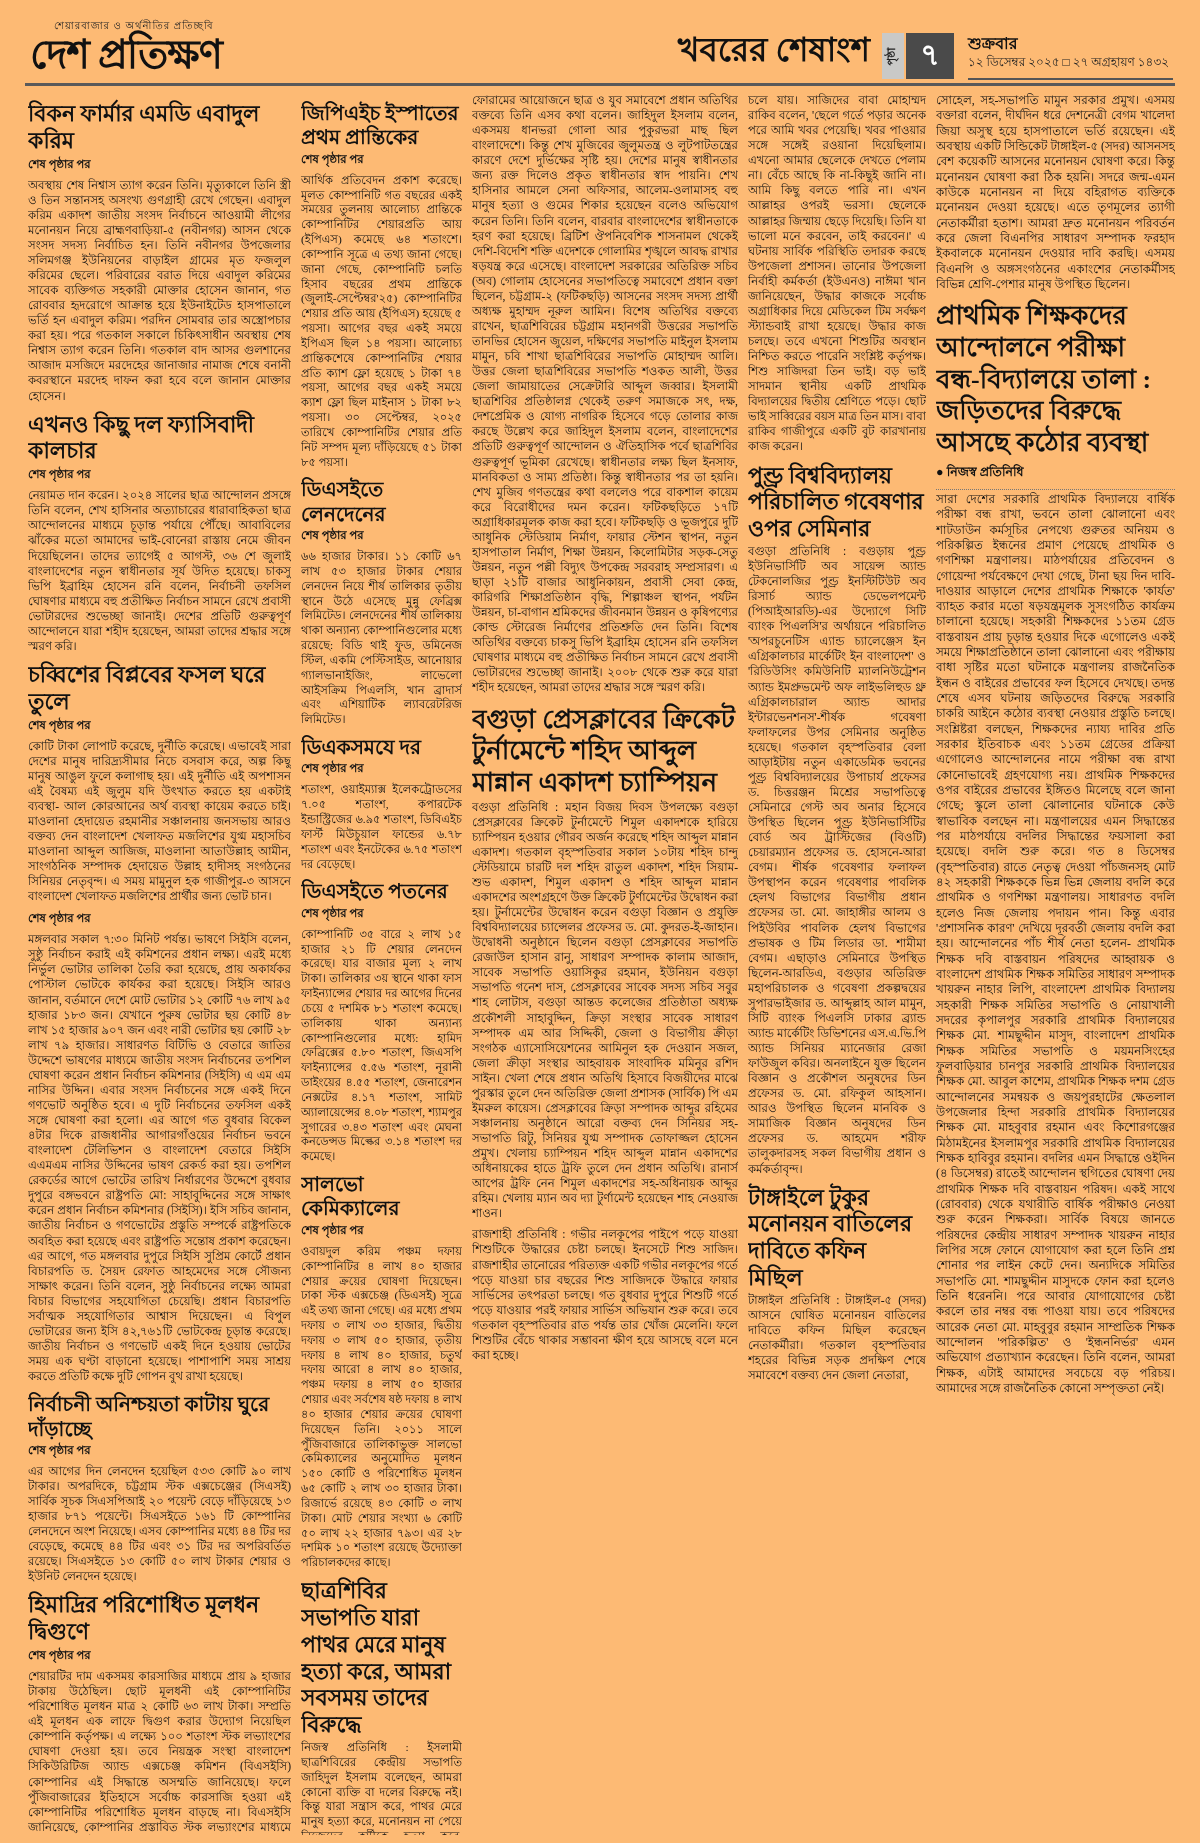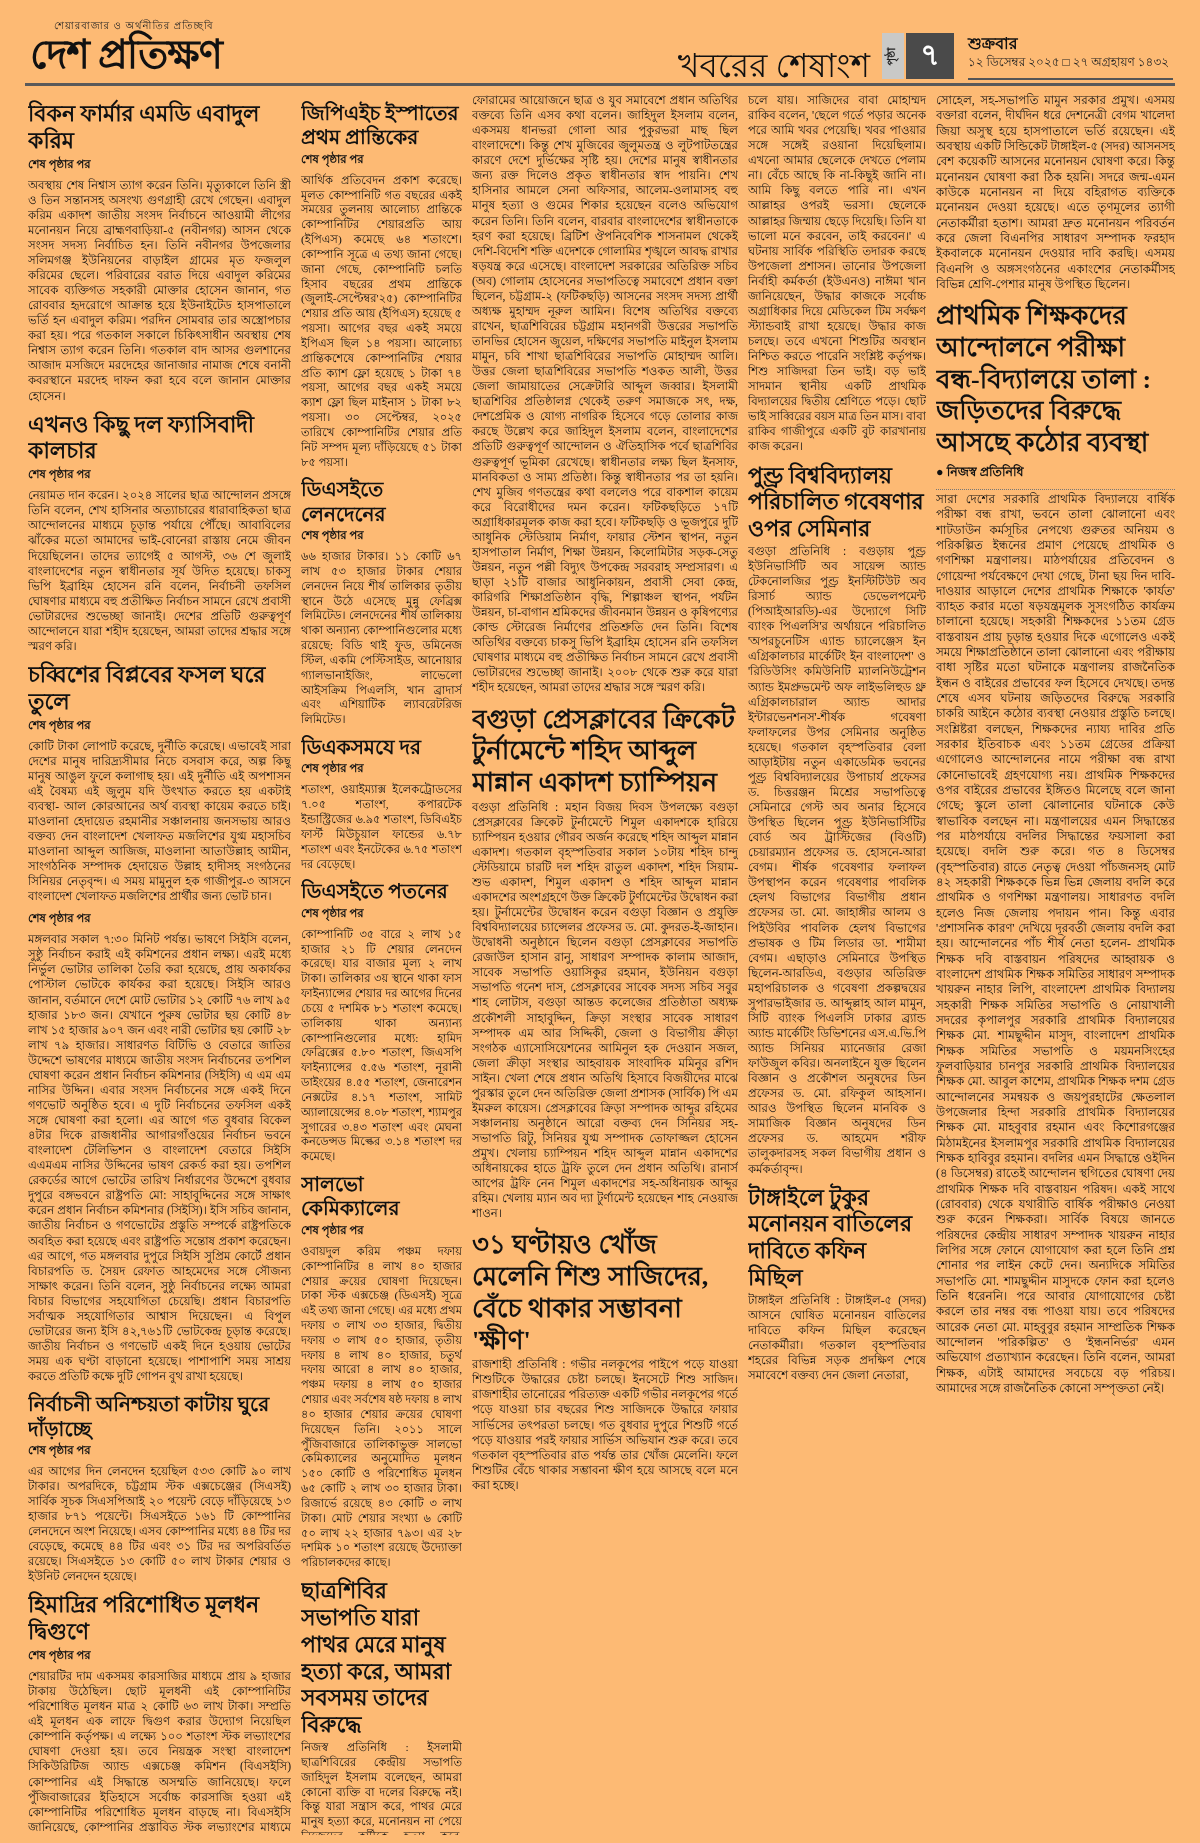--- a/index.html
+++ b/index.html
@@ -5,22 +5,22 @@
   html,body{margin:0;padding:0;background:#e8e8e4;}
   .page{position:relative;width:1200px;height:1843px;margin:0 auto;background:#fdba74;color:#111;
         font-family:"Liberation Serif","DejaVu Serif",serif;overflow:hidden;}
   
   .masthead{position:absolute;left:0;top:0;width:1200px;height:86px;}
   .mast-rule{position:absolute;left:25px;top:83px;width:1150px;height:3px;background:#5a5a5a;}
   .logo-wrap{position:absolute;left:30px;top:18px;}
   .logo-tagline{font-size:10px;letter-spacing:1px;color:#222;margin-left:24px;}
   .logo-text{font-size:40px;font-weight:bold;line-height:1.0;letter-spacing:-1px;
              font-family:"Liberation Serif","DejaVu Serif",serif;}
-  .section-title{position:absolute;left:640px;top:40px;width:230px;text-align:right;
-                 font-size:33px;font-weight:normal;}
+  .section-title{position:absolute;left:640px;top:24px;width:230px;text-align:right;
+                 font-size:33px;font-weight:bold;}
   .page-word-box{position:absolute;left:882px;top:33px;width:22px;height:46px;background:#c9c9c7;
                  display:flex;align-items:center;justify-content:center;}
   .page-word{transform:rotate(-90deg);font-size:11px;font-weight:bold;white-space:nowrap;color:#222;}
   .page-num-box{position:absolute;left:906px;top:33px;width:48px;height:46px;background:#4a4a4a;
                 display:flex;align-items:center;justify-content:center;}
   .page-num{color:#fff;font-size:30px;font-weight:bold;}
   .date-block{position:absolute;left:968px;top:34px;width:220px;}
   .weekday{font-size:16px;font-weight:bold;line-height:1.2;}
   .dateline{font-size:12px;color:#222;border-bottom:2px solid #555;padding-bottom:5px;width:205px;}
   
@@ -132,21 +132,20 @@
 
   <div class="col col3">
     <div>
       <p class="body-text">ফোরামের আয়োজনে ছাত্র ও যুব সমাবেশে প্রধান অতিথির বক্তব্যে তিনি এসব কথা বলেন। জাহিদুল ইসলাম বলেন, একসময় ধানভরা গোলা আর পুকুরভরা মাছ ছিল বাংলাদেশে। কিন্তু শেখ মুজিবের জুলুমতন্ত্র ও লুটপাটতন্ত্রের কারণে দেশে দুর্ভিক্ষের সৃষ্টি হয়। দেশের মানুষ স্বাধীনতার জন্য রক্ত দিলেও প্রকৃত স্বাধীনতার স্বাদ পায়নি। শেখ হাসিনার আমলে সেনা অফিসার, আলেম-ওলামাসহ বহু মানুষ হত্যা ও গুমের শিকার হয়েছেন বলেও অভিযোগ করেন তিনি। তিনি বলেন, বারবার বাংলাদেশের স্বাধীনতাকে হরণ করা হয়েছে। ব্রিটিশ ঔপনিবেশিক শাসনামল থেকেই দেশি-বিদেশি শক্তি এদেশকে গোলামির শৃঙ্খলে আবদ্ধ রাখার ষড়যন্ত্র করে এসেছে। বাংলাদেশ সরকারের অতিরিক্ত সচিব (অব) গোলাম হোসেনের সভাপতিত্বে সমাবেশে প্রধান বক্তা ছিলেন, চট্টগ্রাম-২ (ফটিকছড়ি) আসনের সংসদ সদস্য প্রার্থী অধ্যক্ষ মুহাম্মদ নূরুল আমিন। বিশেষ অতিথির বক্তব্যে রাখেন, ছাত্রশিবিরের চট্টগ্রাম মহানগরী উত্তরের সভাপতি তানভির হোসেন জুয়েল, দক্ষিণের সভাপতি মাইনুল ইসলাম মামুন, চবি শাখা ছাত্রশিবিরের সভাপতি মোহাম্মদ আলি। উত্তর জেলা ছাত্রশিবিরের সভাপতি শওকত আলী, উত্তর জেলা জামায়াতের সেক্রেটারি আব্দুল জব্বার। ইসলামী ছাত্রশিবির প্রতিষ্ঠালগ্ন থেকেই তরুণ সমাজকে সৎ, দক্ষ, দেশপ্রেমিক ও যোগ্য নাগরিক হিসেবে গড়ে তোলার কাজ করছে উল্লেখ করে জাহিদুল ইসলাম বলেন, বাংলাদেশের প্রতিটি গুরুত্বপূর্ণ আন্দোলন ও ঐতিহাসিক পর্বে ছাত্রশিবির গুরুত্বপূর্ণ ভূমিকা রেখেছে। স্বাধীনতার লক্ষ্য ছিল ইনসাফ, মানবিকতা ও সাম্য প্রতিষ্ঠা। কিন্তু স্বাধীনতার পর তা হয়নি। শেখ মুজিব গণতন্ত্রের কথা বললেও পরে বাকশাল কায়েম করে বিরোধীদের দমন করেন। ফটিকছড়িতে ১৭টি অগ্রাধিকারমূলক কাজ করা হবে। ফটিকছড়ি ও ভূজপুরে দুটি আধুনিক স্টেডিয়াম নির্মাণ, ফায়ার স্টেশন স্থাপন, নতুন হাসপাতাল নির্মাণ, শিক্ষা উন্নয়ন, কিলোমিটার সড়ক-সেতু উন্নয়ন, নতুন পল্লী বিদ্যুৎ উপকেন্দ্র সরবরাহ সম্প্রসারণ। এ ছাড়া ২১টি বাজার আধুনিকায়ন, প্রবাসী সেবা কেন্দ্র, কারিগরি শিক্ষাপ্রতিষ্ঠান বৃদ্ধি, শিল্পাঞ্চল স্থাপন, পর্যটন উন্নয়ন, চা-বাগান শ্রমিকদের জীবনমান উন্নয়ন ও কৃষিপণ্যের কোল্ড স্টোরেজ নির্মাণের প্রতিশ্রুতি দেন তিনি। বিশেষ অতিথির বক্তব্যে চাকসু ভিপি ইব্রাহিম হোসেন রনি তফসিল ঘোষণার মাধ্যমে বহু প্রতীক্ষিত নির্বাচন সামনে রেখে প্রবাসী ভোটারদের শুভেচ্ছা জানাই। ২০০৮ থেকে শুরু করে যারা শহীদ হয়েছেন, আমরা তাদের শ্রদ্ধার সঙ্গে স্মরণ করি।</p>
     </div>
     <div>
       <div class="headline h-lg">বগুড়া প্রেসক্লাবের ক্রিকেট টুর্নামেন্টে শহিদ আব্দুল মান্নান একাদশ চ্যাম্পিয়ন</div>
       <p class="body-text">বগুড়া প্রতিনিধি : মহান বিজয় দিবস উপলক্ষ্যে বগুড়া প্রেসক্লাবের ক্রিকেট টুর্নামেন্টে শিমুল একাদশকে হারিয়ে চ্যাম্পিয়ন হওয়ার গৌরব অর্জন করেছে শহিদ আব্দুল মান্নান একাদশ। গতকাল বৃহস্পতিবার সকাল ১০টায় শহিদ চান্দু স্টেডিয়ামে চারটি দল শহিদ রাতুল একাদশ, শহিদ সিয়াম-শুভ একাদশ, শিমুল একাদশ ও শহিদ আব্দুল মান্নান একাদশের অংশগ্রহণে উক্ত ক্রিকেট টুর্ণামেন্টের উদ্বোধন করা হয়। টুর্নামেন্টের উদ্বোধন করেন বগুড়া বিজ্ঞান ও প্রযুক্তি বিশ্ববিদ্যালয়ের চ্যান্সেলর প্রফেসর ড. মো. কুদরত-ই-জাহান। উদ্বোধনী অনুষ্ঠানে ছিলেন বগুড়া প্রেসক্লাবের সভাপতি রেজাউল হাসান রানু, সাধারণ সম্পাদক কালাম আজাদ, সাবেক সভাপতি ওয়াসিকুর রহমান, ইউনিয়ন বগুড়া সভাপতি গনেশ দাস, প্রেসক্লাবের সাবেক সদস্য সচিব সবুর শাহ লোটাস, বগুড়া আন্তড কলেজের প্রতিষ্ঠাতা অধ্যক্ষ প্রকৌশলী সাহাবুদ্দিন, ক্রিড়া সংস্থার সাবেক সাধারণ সম্পাদক এম আর সিদ্দিকী, জেলা ও বিভাগীয় ক্রীড়া সংগঠক এ্যাসোসিয়েশনের আমিনুল হক দেওয়ান সজল, জেলা ক্রীড়া সংস্থার আহবায়ক সাংবাদিক মমিনুর রশিদ সাইন। খেলা শেষে প্রধান অতিথি হিসাবে বিজয়ীদের মাঝে পুরস্কার তুলে দেন অতিরিক্ত জেলা প্রশাসক (সার্বিক) পি এম ইমরুল কায়েস। প্রেসক্লাবের ক্রিড়া সম্পাদক আব্দুর রহিমের সঞ্চালনায় অনুষ্ঠানে আরো বক্তব্য দেন সিনিয়র সহ-সভাপতি রিটু, সিনিয়র যুগ্ম সম্পাদক তোফাজ্জল হোসেন প্রমুখ। খেলায় চ্যাম্পিয়ন শহিদ আব্দুল মান্নান একাদশের অধিনায়কের হাতে ট্রফি তুলে দেন প্রধান অতিথি। রানার্স আপের ট্রফি নেন শিমুল একাদশের সহ-অধিনায়ক আব্দুর রহিম। খেলায় ম্যান অব দ্যা টুর্ণামেন্ট হয়েছেন শাহ নেওয়াজ শাওন।</p>
     </div>
     <div>
-      <div class="headline h-lg">৩১ ঘণ্টায়ও খোঁজ মেলেনি শিশু সাজিদের, বেঁচে থাকার সম্ভাবনা 'ক্ষীণ'</div>
       <p class="body-text">রাজশাহী প্রতিনিধি : গভীর নলকূপের পাইপে পড়ে যাওয়া শিশুটিকে উদ্ধারের চেষ্টা চলছে। ইনসেটে শিশু সাজিদ। রাজশাহীর তানোরের পরিত্যক্ত একটি গভীর নলকূপের গর্তে পড়ে যাওয়া চার বছরের শিশু সাজিদকে উদ্ধারে ফায়ার সার্ভিসের তৎপরতা চলছে। গত বুধবার দুপুরে শিশুটি গর্তে পড়ে যাওয়ার পরই ফায়ার সার্ভিস অভিযান শুরু করে। তবে গতকাল বৃহস্পতিবার রাত পর্যন্ত তার খোঁজ মেলেনি। ফলে শিশুটির বেঁচে থাকার সম্ভাবনা ক্ষীণ হয়ে আসছে বলে মনে করা হচ্ছে।</p>
     </div>
   </div>
 
   <div class="col col5">
     <div>
       <p class="body-text">চলে যায়। সাজিদের বাবা মোহাম্মদ রাকিব বলেন, 'ছেলে গর্তে পড়ার অনেক পরে আমি খবর পেয়েছি। খবর পাওয়ার সঙ্গে সঙ্গেই রওয়ানা দিয়েছিলাম। এখনো আমার ছেলেকে দেখতে পেলাম না। বেঁচে আছে কি না-কিছুই জানি না। আমি কিছু বলতে পারি না। এখন আল্লাহর ওপরই ভরসা। ছেলেকে আল্লাহর জিম্মায় ছেড়ে দিয়েছি। তিনি যা ভালো মনে করবেন, তাই করবেন।' এ ঘটনায় সার্বিক পরিস্থিতি তদারক করছে উপজেলা প্রশাসন। তানোর উপজেলা নির্বাহী কর্মকর্তা (ইউএনও) নাঈমা খান জানিয়েছেন, উদ্ধার কাজকে সর্বোচ্চ অগ্রাধিকার দিয়ে মেডিকেল টিম সর্বক্ষণ স্ট্যান্ডবাই রাখা হয়েছে। উদ্ধার কাজ চলছে। তবে এখনো শিশুটির অবস্থান নিশ্চিত করতে পারেনি সংশ্লিষ্ট কর্তৃপক্ষ। শিশু সাজিদরা তিন ভাই। বড় ভাই সাদমান স্থানীয় একটি প্রাথমিক বিদ্যালয়ের দ্বিতীয় শ্রেণিতে পড়ে। ছোট ভাই সাব্বিরের বয়স মাত্র তিন মাস। বাবা রাকিব গাজীপুরে একটি বুট কারখানায় কাজ করেন।</p>
     </div>
     <div>
       <div class="headline h-md">পুণ্ড্র বিশ্ববিদ্যালয় পরিচালিত গবেষণার ওপর সেমিনার</div>

